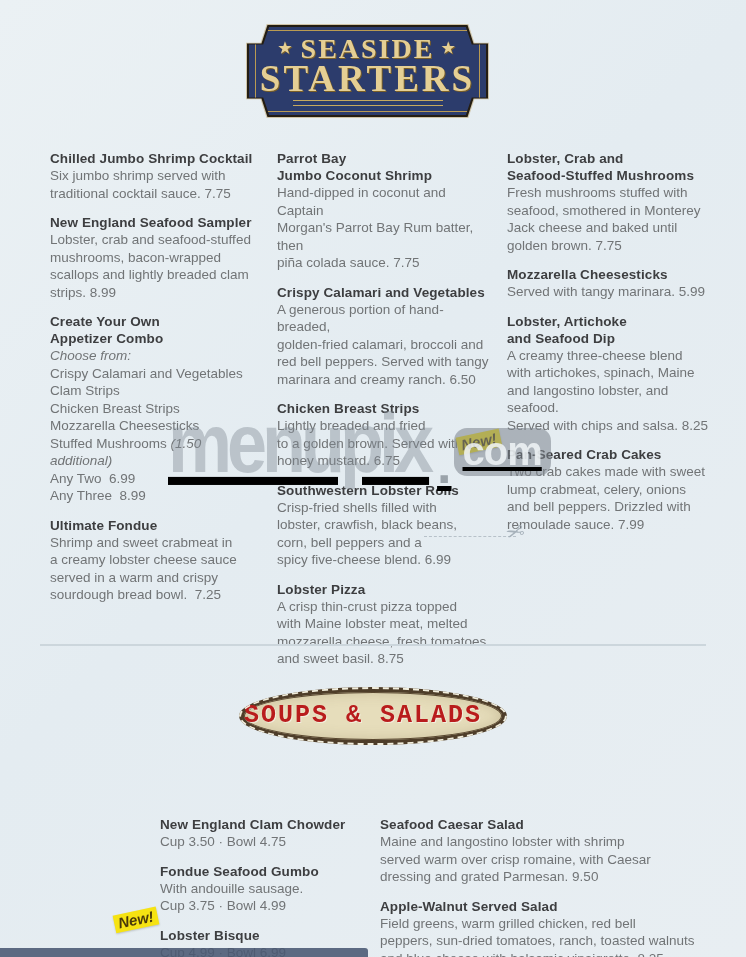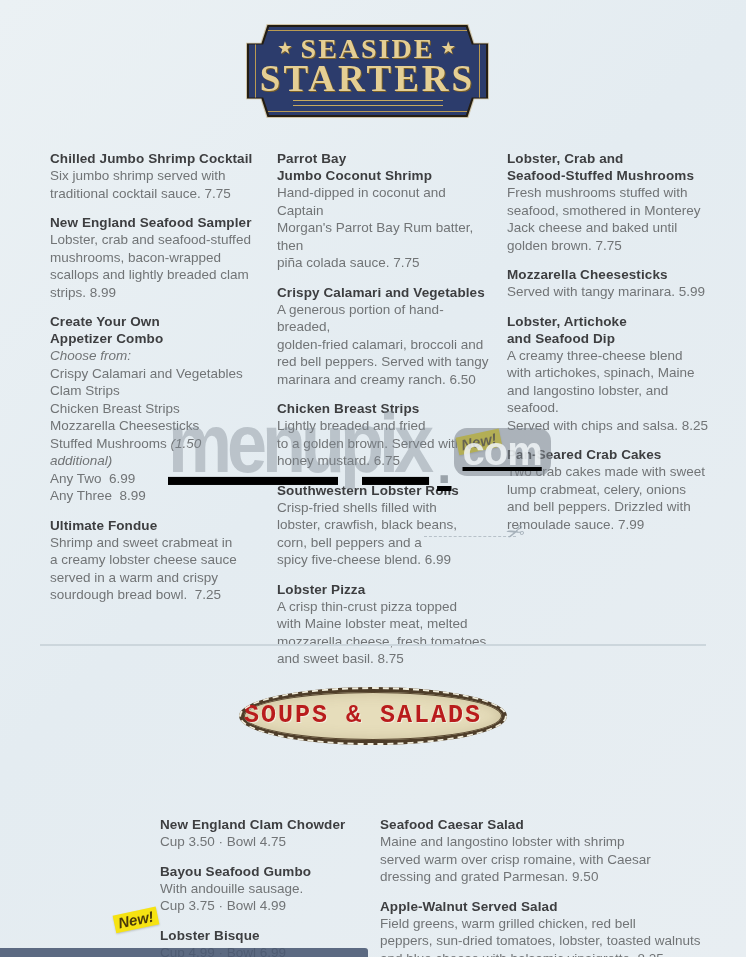--- a/index.html
+++ b/index.html
@@ -199,41 +199,41 @@
     <div class="soups-badge-label">SOUPS &amp; SALADS</div>
   </div>
 
   <div class="soups-cols">
     <div class="menu-col">
         <div class="menu-item">
           <div class="item-title">New England Clam Chowder</div>
           <div class="item-desc-line">Cup 3.50 · Bowl 4.75</div>
         </div>
         <div class="menu-item">
-          <div class="item-title">Bayou Seafood Gumbo</div>
+          <div class="item-title">Fondue Seafood Gumbo</div>
           <div class="item-desc-line">With andouille sausage.</div>
           <div class="item-desc-line">Cup 3.75 · Bowl 4.99</div>
         </div>
         <div class="menu-item">
           <span class="new-badge">New!</span>
           <div class="item-title">Lobster Bisque</div>
           <div class="item-desc-line">Cup 4.99 · Bowl 6.99</div>
         </div>
       </div>
     <div class="menu-col">
         <div class="menu-item">
           <div class="item-title">Seafood Caesar Salad</div>
           <div class="item-desc-line">Maine and langostino lobster with shrimp</div>
           <div class="item-desc-line">served warm over crisp romaine, with Caesar</div>
           <div class="item-desc-line">dressing and grated Parmesan. 9.50</div>
         </div>
         <div class="menu-item">
           <div class="item-title">Apple-Walnut Served Salad</div>
           <div class="item-desc-line">Field greens, warm grilled chicken, red bell</div>
-          <div class="item-desc-line">peppers, sun-dried tomatoes, lobster, toasted walnuts</div>
+          <div class="item-desc-line">peppers, sun-dried tomatoes, ranch, toasted walnuts</div>
           <div class="item-desc-line">and blue cheese with balsamic vinaigrette. 8.25</div>
         </div>
       </div>
   </div>
 
   <div class="scan-edge"></div>
 
 </div>
 
 </body></html>

